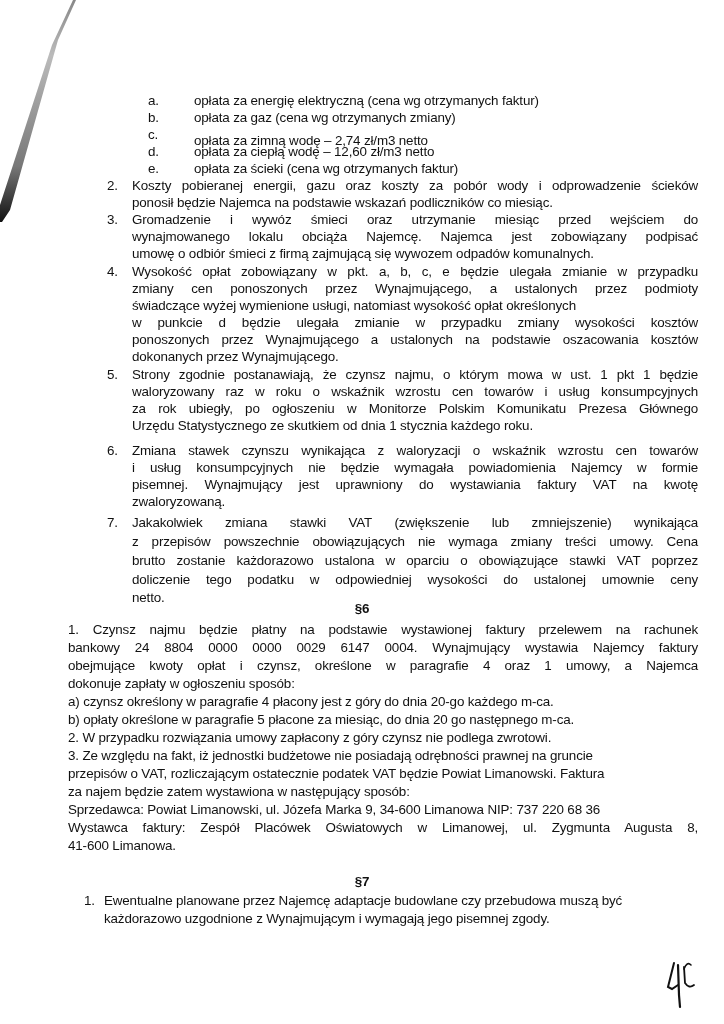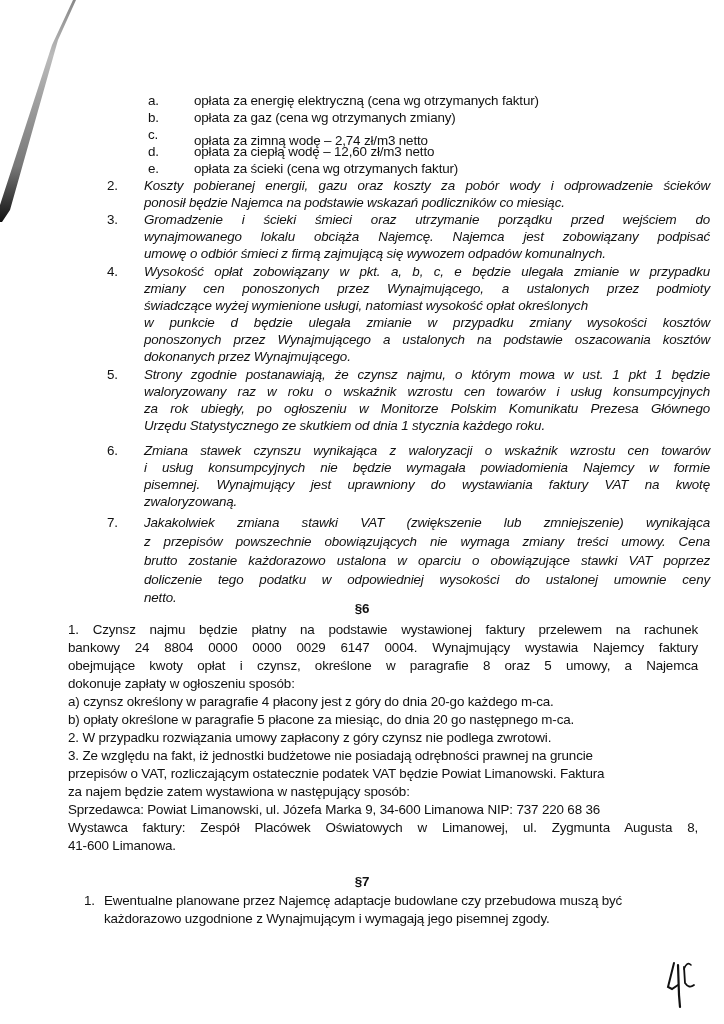--- a/index.html
+++ b/index.html
@@ -10,21 +10,21 @@
       color: #111111;
     }
     .page { position: absolute; left: 0; top: 0; width: 724px; height: 1024px; }
     .pen-stroke { position: absolute; left: 0; top: 0; width: 80px; height: 230px; }
     .signature { position: absolute; left: 660px; top: 955px; width: 50px; height: 60px; }
     .txt { position: absolute; font-size: 13.4px; line-height: 17px; white-space: nowrap; letter-spacing: -0.15px; }
     .j { text-align: justify; text-align-last: justify; white-space: normal; }
     .sublist .marker { position: absolute; left: 148px; }
     .sublist .body { position: absolute; left: 178px; margin-left: 16px; }
     .num .marker { position: absolute; left: 107px; }
-    .num .line { position: absolute; left: 144px; width: 566px; font-style: italic; }
+    .num .line { position: absolute; left: 132px; width: 566px; }
     .para .line { position: absolute; left: 68px; width: 630px; }
     .heading { position: absolute; left: 0; width: 724px; text-align: center; font-weight: bold; font-size: 13.4px; }
   </style>
 </head>
 <body>
 
 <div class="page">
 
   <svg class="pen-stroke" viewBox="0 0 80 230">
     <defs>
@@ -64,21 +64,21 @@
   <div class="num">
 
     <div>
       <span class="txt marker" style="top:177px">2.</span>
       <span class="txt line j" style="top:177px">Koszty pobieranej energii, gazu oraz koszty za pobór wody i odprowadzenie ścieków</span>
       <span class="txt line" style="top:194px">ponosił będzie Najemca na podstawie wskazań podliczników co miesiąc.</span>
     </div>
 
     <div>
       <span class="txt marker" style="top:211px">3.</span>
-      <span class="txt line j" style="top:211px">Gromadzenie i ścieki śmieci oraz utrzymanie porządku przed wejściem do</span>
+      <span class="txt line j" style="top:211px">Gromadzenie i wywóz śmieci oraz utrzymanie miesiąc przed wejściem do</span>
       <span class="txt line j" style="top:228px">wynajmowanego lokalu obciąża Najemcę. Najemca jest zobowiązany podpisać</span>
       <span class="txt line" style="top:245px">umowę o odbiór śmieci z firmą zajmującą się wywozem odpadów komunalnych.</span>
     </div>
 
     <div>
       <span class="txt marker" style="top:263px">4.</span>
       <span class="txt line j" style="top:263px">Wysokość opłat zobowiązany w pkt. a, b, c, e będzie ulegała zmianie w przypadku</span>
       <span class="txt line j" style="top:280px">zmiany cen ponoszonych przez Wynajmującego, a ustalonych przez podmioty</span>
       <span class="txt line" style="top:297px">świadczące wyżej wymienione usługi, natomiast wysokość opłat określonych</span>
       <span class="txt line j" style="top:314px">w punkcie d będzie ulegała zmianie w przypadku zmiany wysokości kosztów</span>
@@ -109,21 +109,21 @@
       <span class="txt line j" style="top:552px">brutto zostanie każdorazowo ustalona w oparciu o obowiązujące stawki VAT poprzez</span>
       <span class="txt line j" style="top:571px">doliczenie tego podatku w odpowiedniej wysokości do ustalonej umownie ceny</span>
       <span class="txt line" style="top:589px">netto.</span>
     </div>
   </div>
 
   <div class="heading txt" style="top:600px">§6</div>
   <div class="para">
     <span class="txt line j" style="top:621px">1. Czynsz najmu będzie płatny na podstawie wystawionej faktury przelewem na rachunek</span>
     <span class="txt line j" style="top:639px">bankowy 24 8804 0000 0000 0029 6147 0004. Wynajmujący wystawia Najemcy faktury</span>
-    <span class="txt line j" style="top:657px">obejmujące kwoty opłat i czynsz, określone w paragrafie 8 oraz 5 umowy, a Najemca</span>
+    <span class="txt line j" style="top:657px">obejmujące kwoty opłat i czynsz, określone w paragrafie 4 oraz 1 umowy, a Najemca</span>
     <span class="txt line" style="top:675px">dokonuje zapłaty w ogłoszeniu sposób:</span>
     <span class="txt line" style="top:693px">a) czynsz określony w paragrafie 4 płacony jest z góry do dnia 20-go każdego m-ca.</span>
     <span class="txt line" style="top:711px">b) opłaty określone w paragrafie 5 płacone za miesiąc,  do dnia 20 go następnego m-ca.</span>
     <span class="txt line" style="top:729px">2. W przypadku rozwiązania umowy zapłacony z góry czynsz nie podlega zwrotowi.</span>
     <span class="txt line" style="top:747px">3. Ze względu na fakt, iż jednostki budżetowe nie posiadają odrębności prawnej na gruncie</span>
     <span class="txt line" style="top:765px">przepisów o VAT, rozliczającym ostatecznie podatek VAT będzie Powiat Limanowski. Faktura</span>
     <span class="txt line" style="top:783px">za najem będzie zatem wystawiona w następujący sposób:</span>
     <span class="txt line" style="top:801px">Sprzedawca: Powiat Limanowski, ul. Józefa Marka 9, 34-600 Limanowa NIP: 737 220 68 36</span>
     <span class="txt line j" style="top:819px">Wystawca faktury: Zespół Placówek Oświatowych w Limanowej, ul. Zygmunta Augusta 8,</span>
     <span class="txt line" style="top:837px">41-600 Limanowa.</span>

